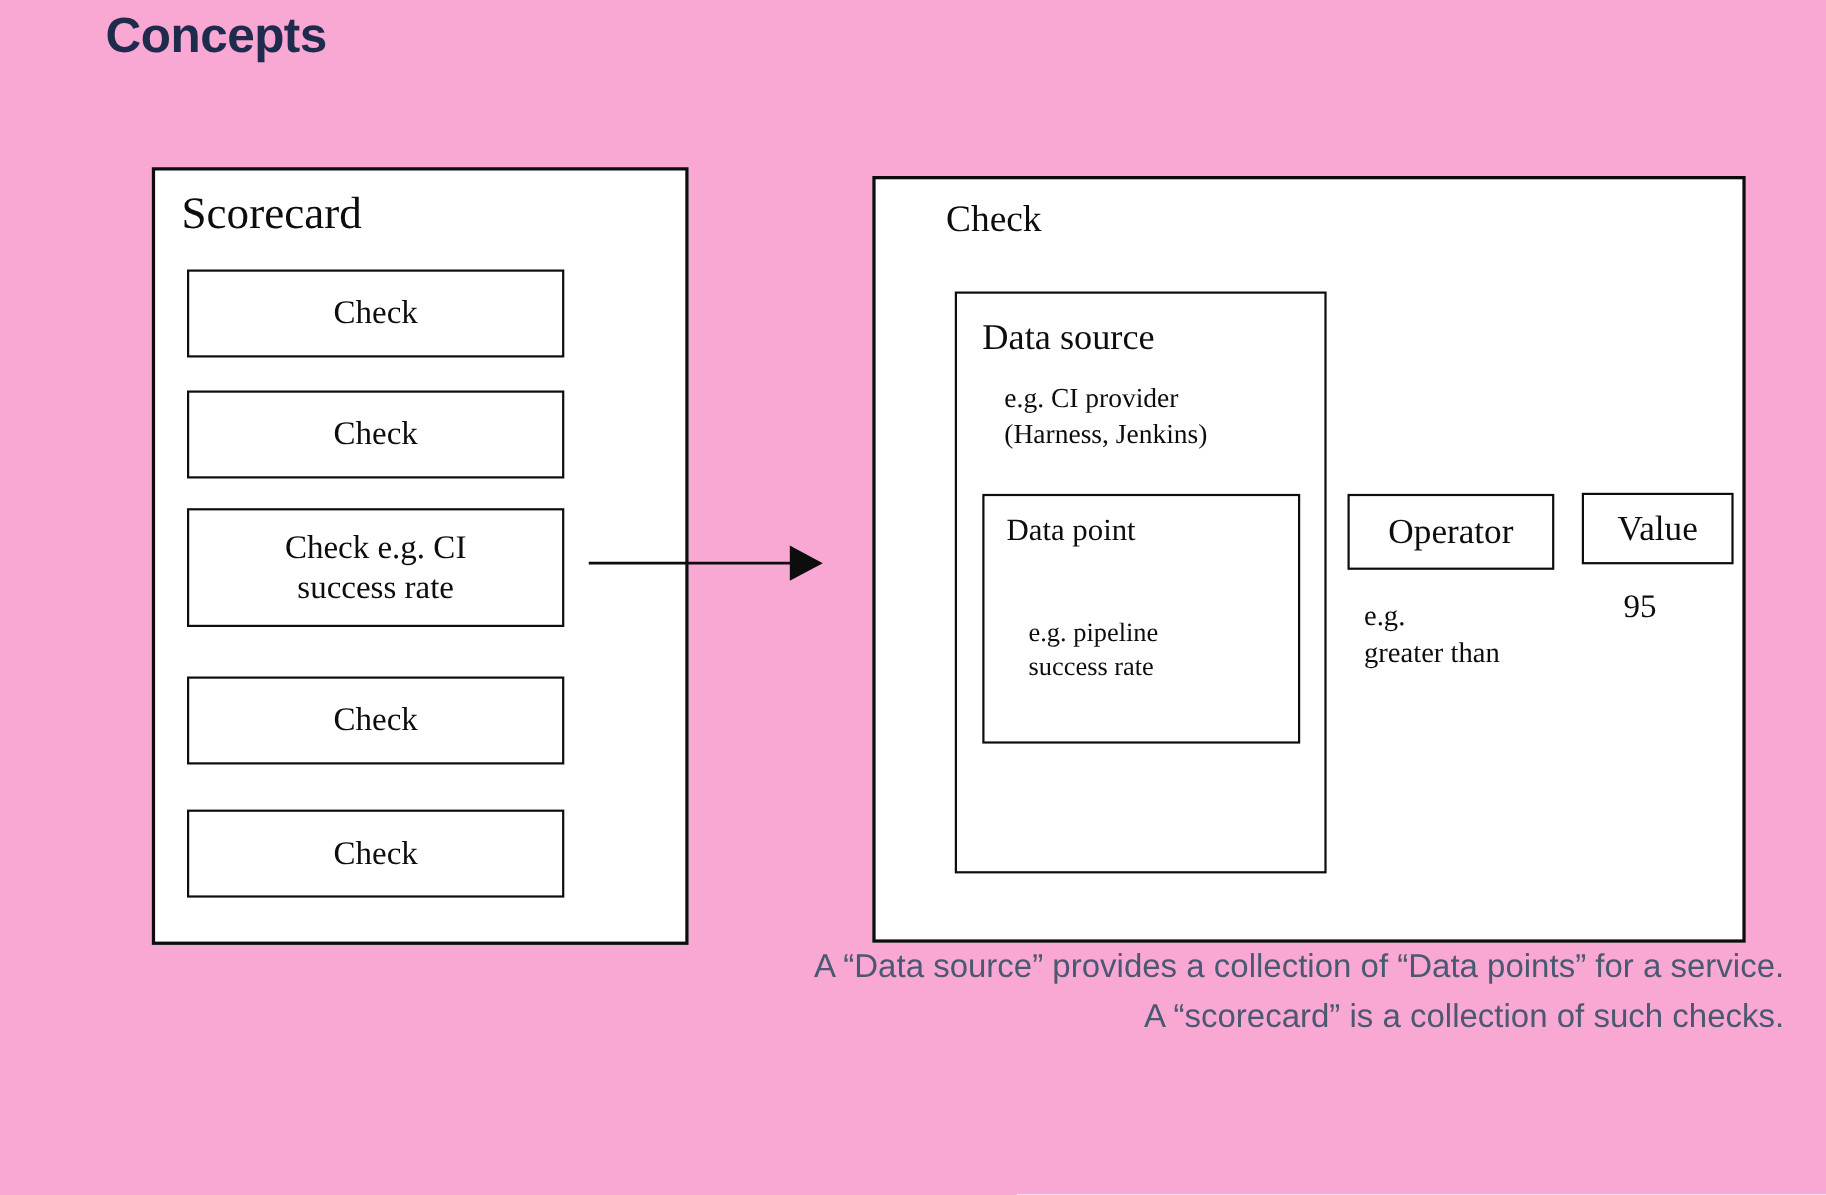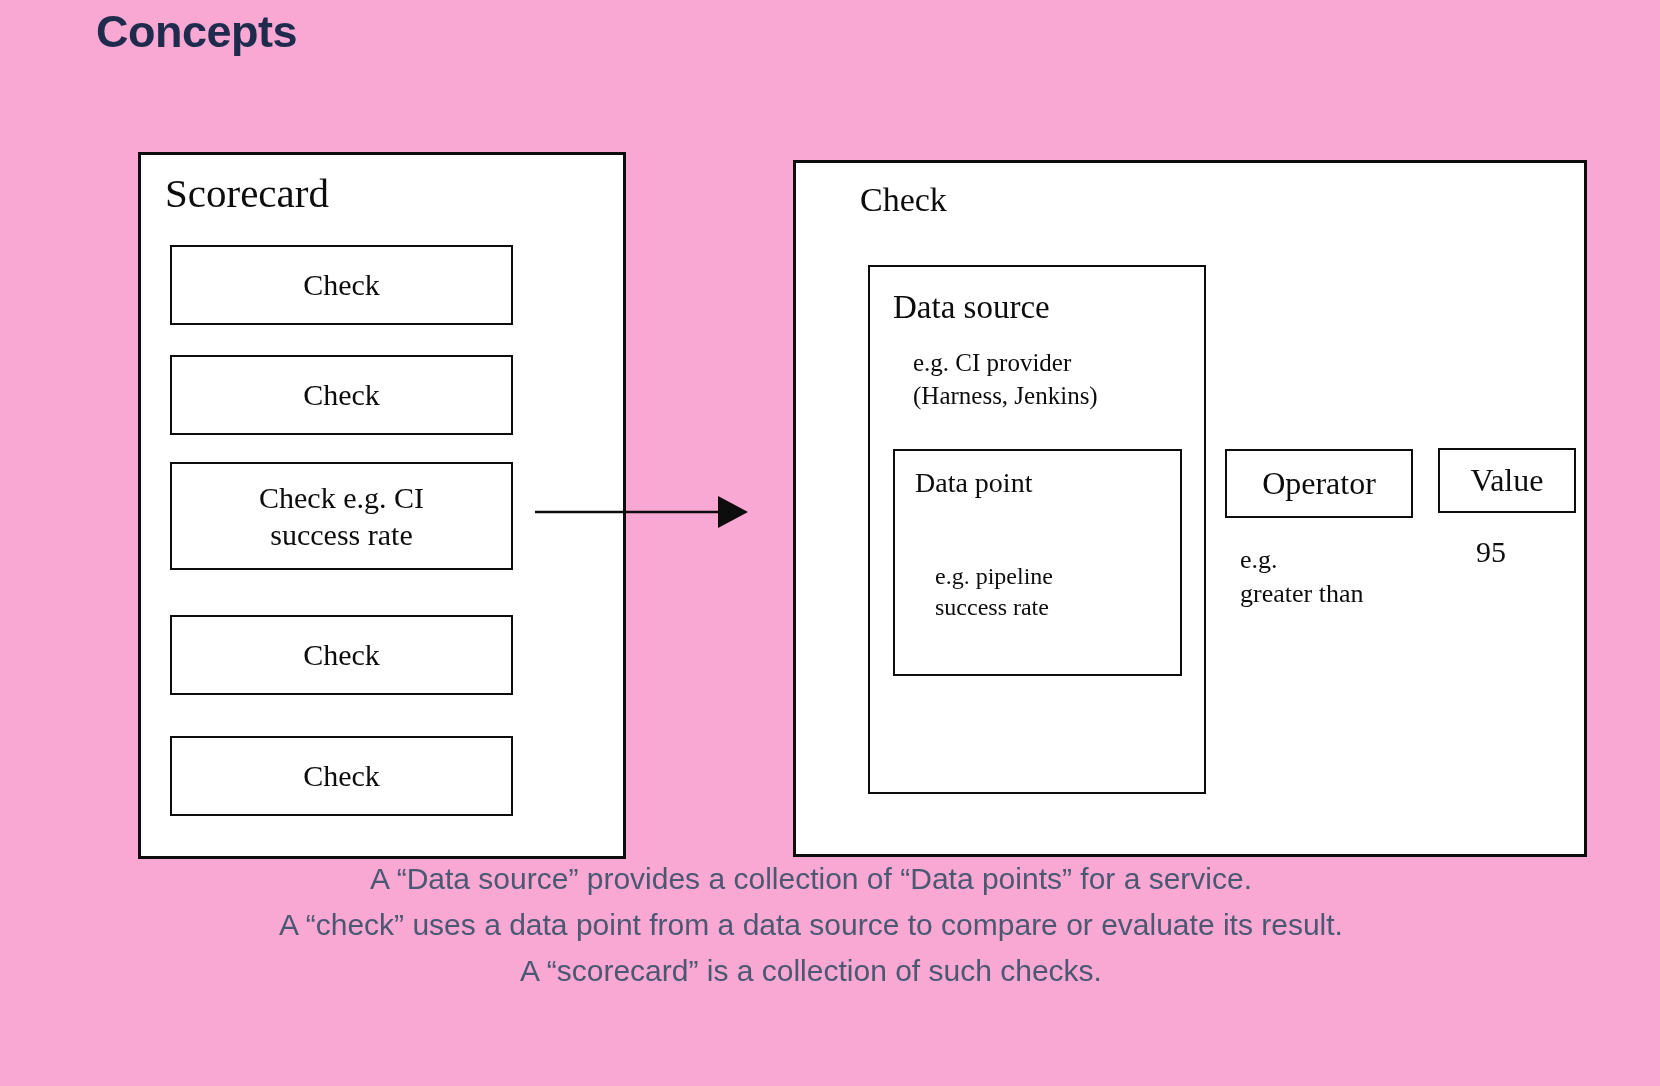--- a/index.html
+++ b/index.html
@@ -85,21 +85,21 @@
     position: absolute;
     left: 0;
     top: 856px;
     width: 1622px;
     text-align: center;
     color: #4a5872;
     font-size: 30px;
     line-height: 46px;
     font-family: "Liberation Sans", sans-serif;
   }
-  .caption p { margin: 0; }
+  .caption p { margin: 0; text-align: right; }
 </style>
 </head>
 <body>
 
 <div class="page">
 
   <h1 class="page-title">Concepts</h1>
 
   <div class="box scorecard-box">
     <div class="hand scorecard-label">Scorecard</div>
@@ -134,17 +134,16 @@
     <div class="box inner center-flex hand operator-box">Operator</div>
     <div class="box inner center-flex hand value-box">Value</div>
 
     <div class="hand preline operator-example">e.g.
 greater than</div>
     <div class="hand value-example">95</div>
   </div>
 
   <div class="caption">
     <p>A “Data source” provides a collection of “Data points” for a service.</p>
-    <p>A “check” uses a data point from a data source to compare or evaluate its result.</p>
     <p>A “scorecard” is a collection of such checks.</p>
   </div>
 
 </div>
 
 </body></html>

